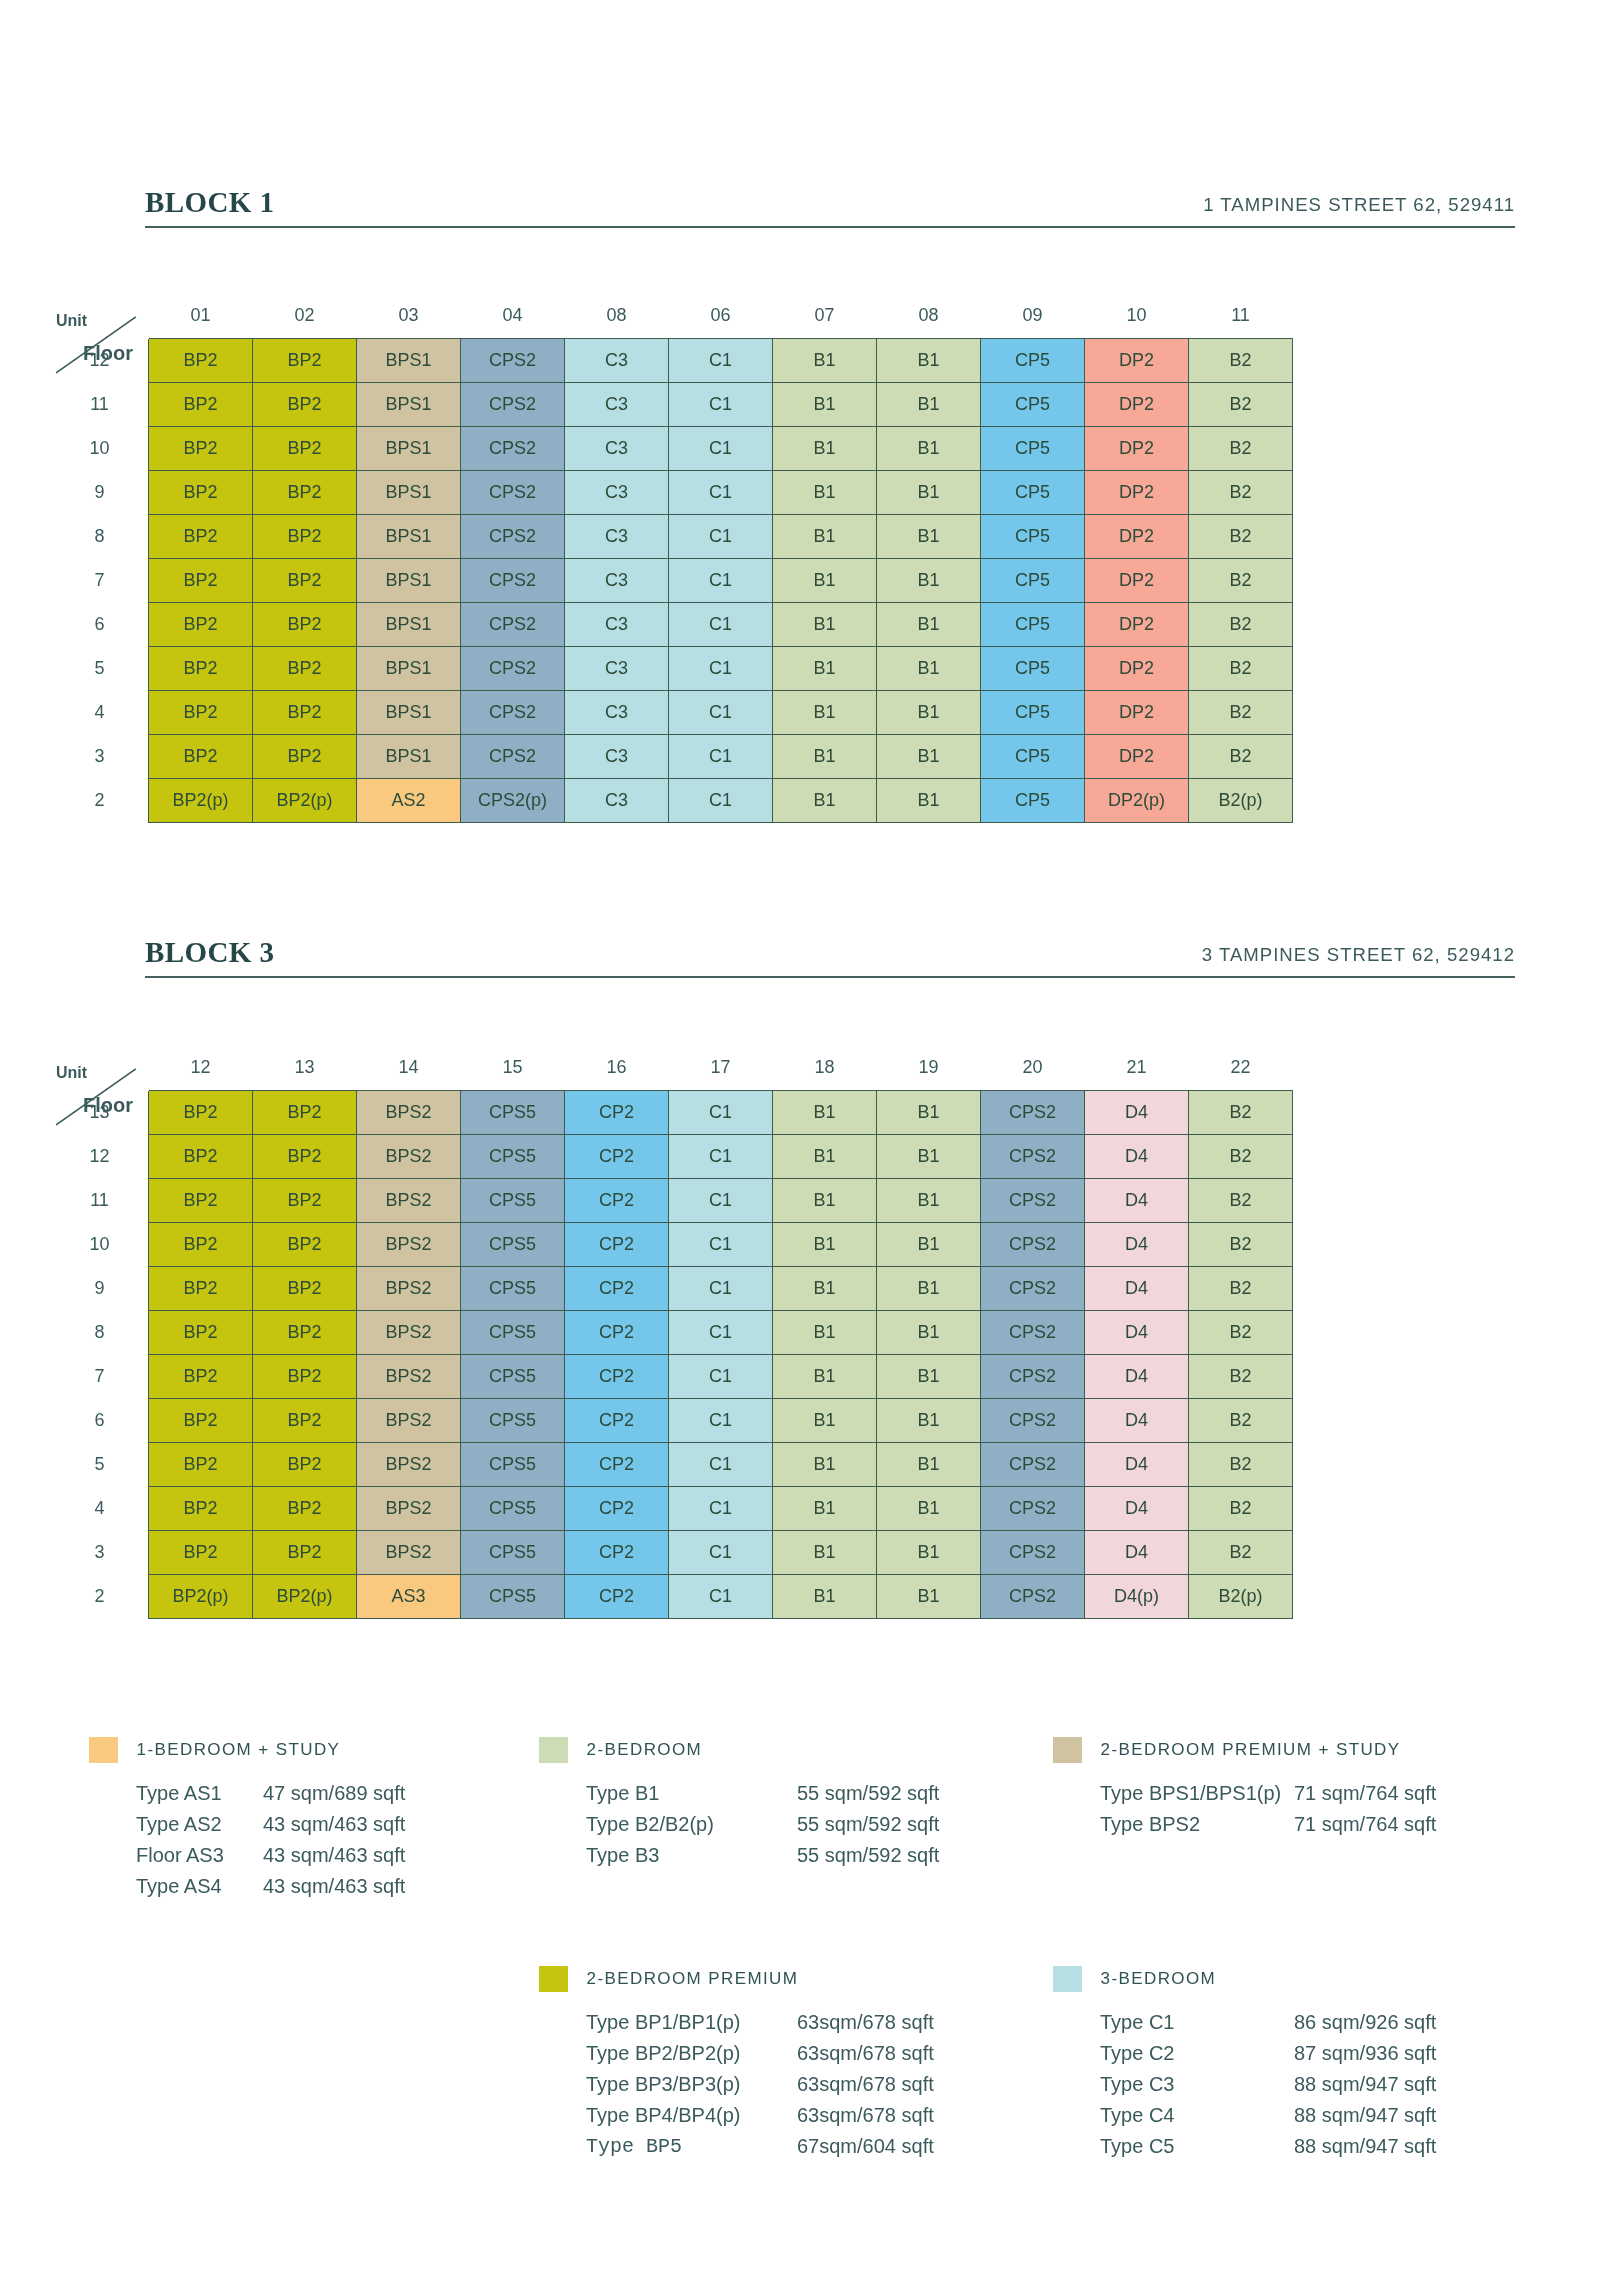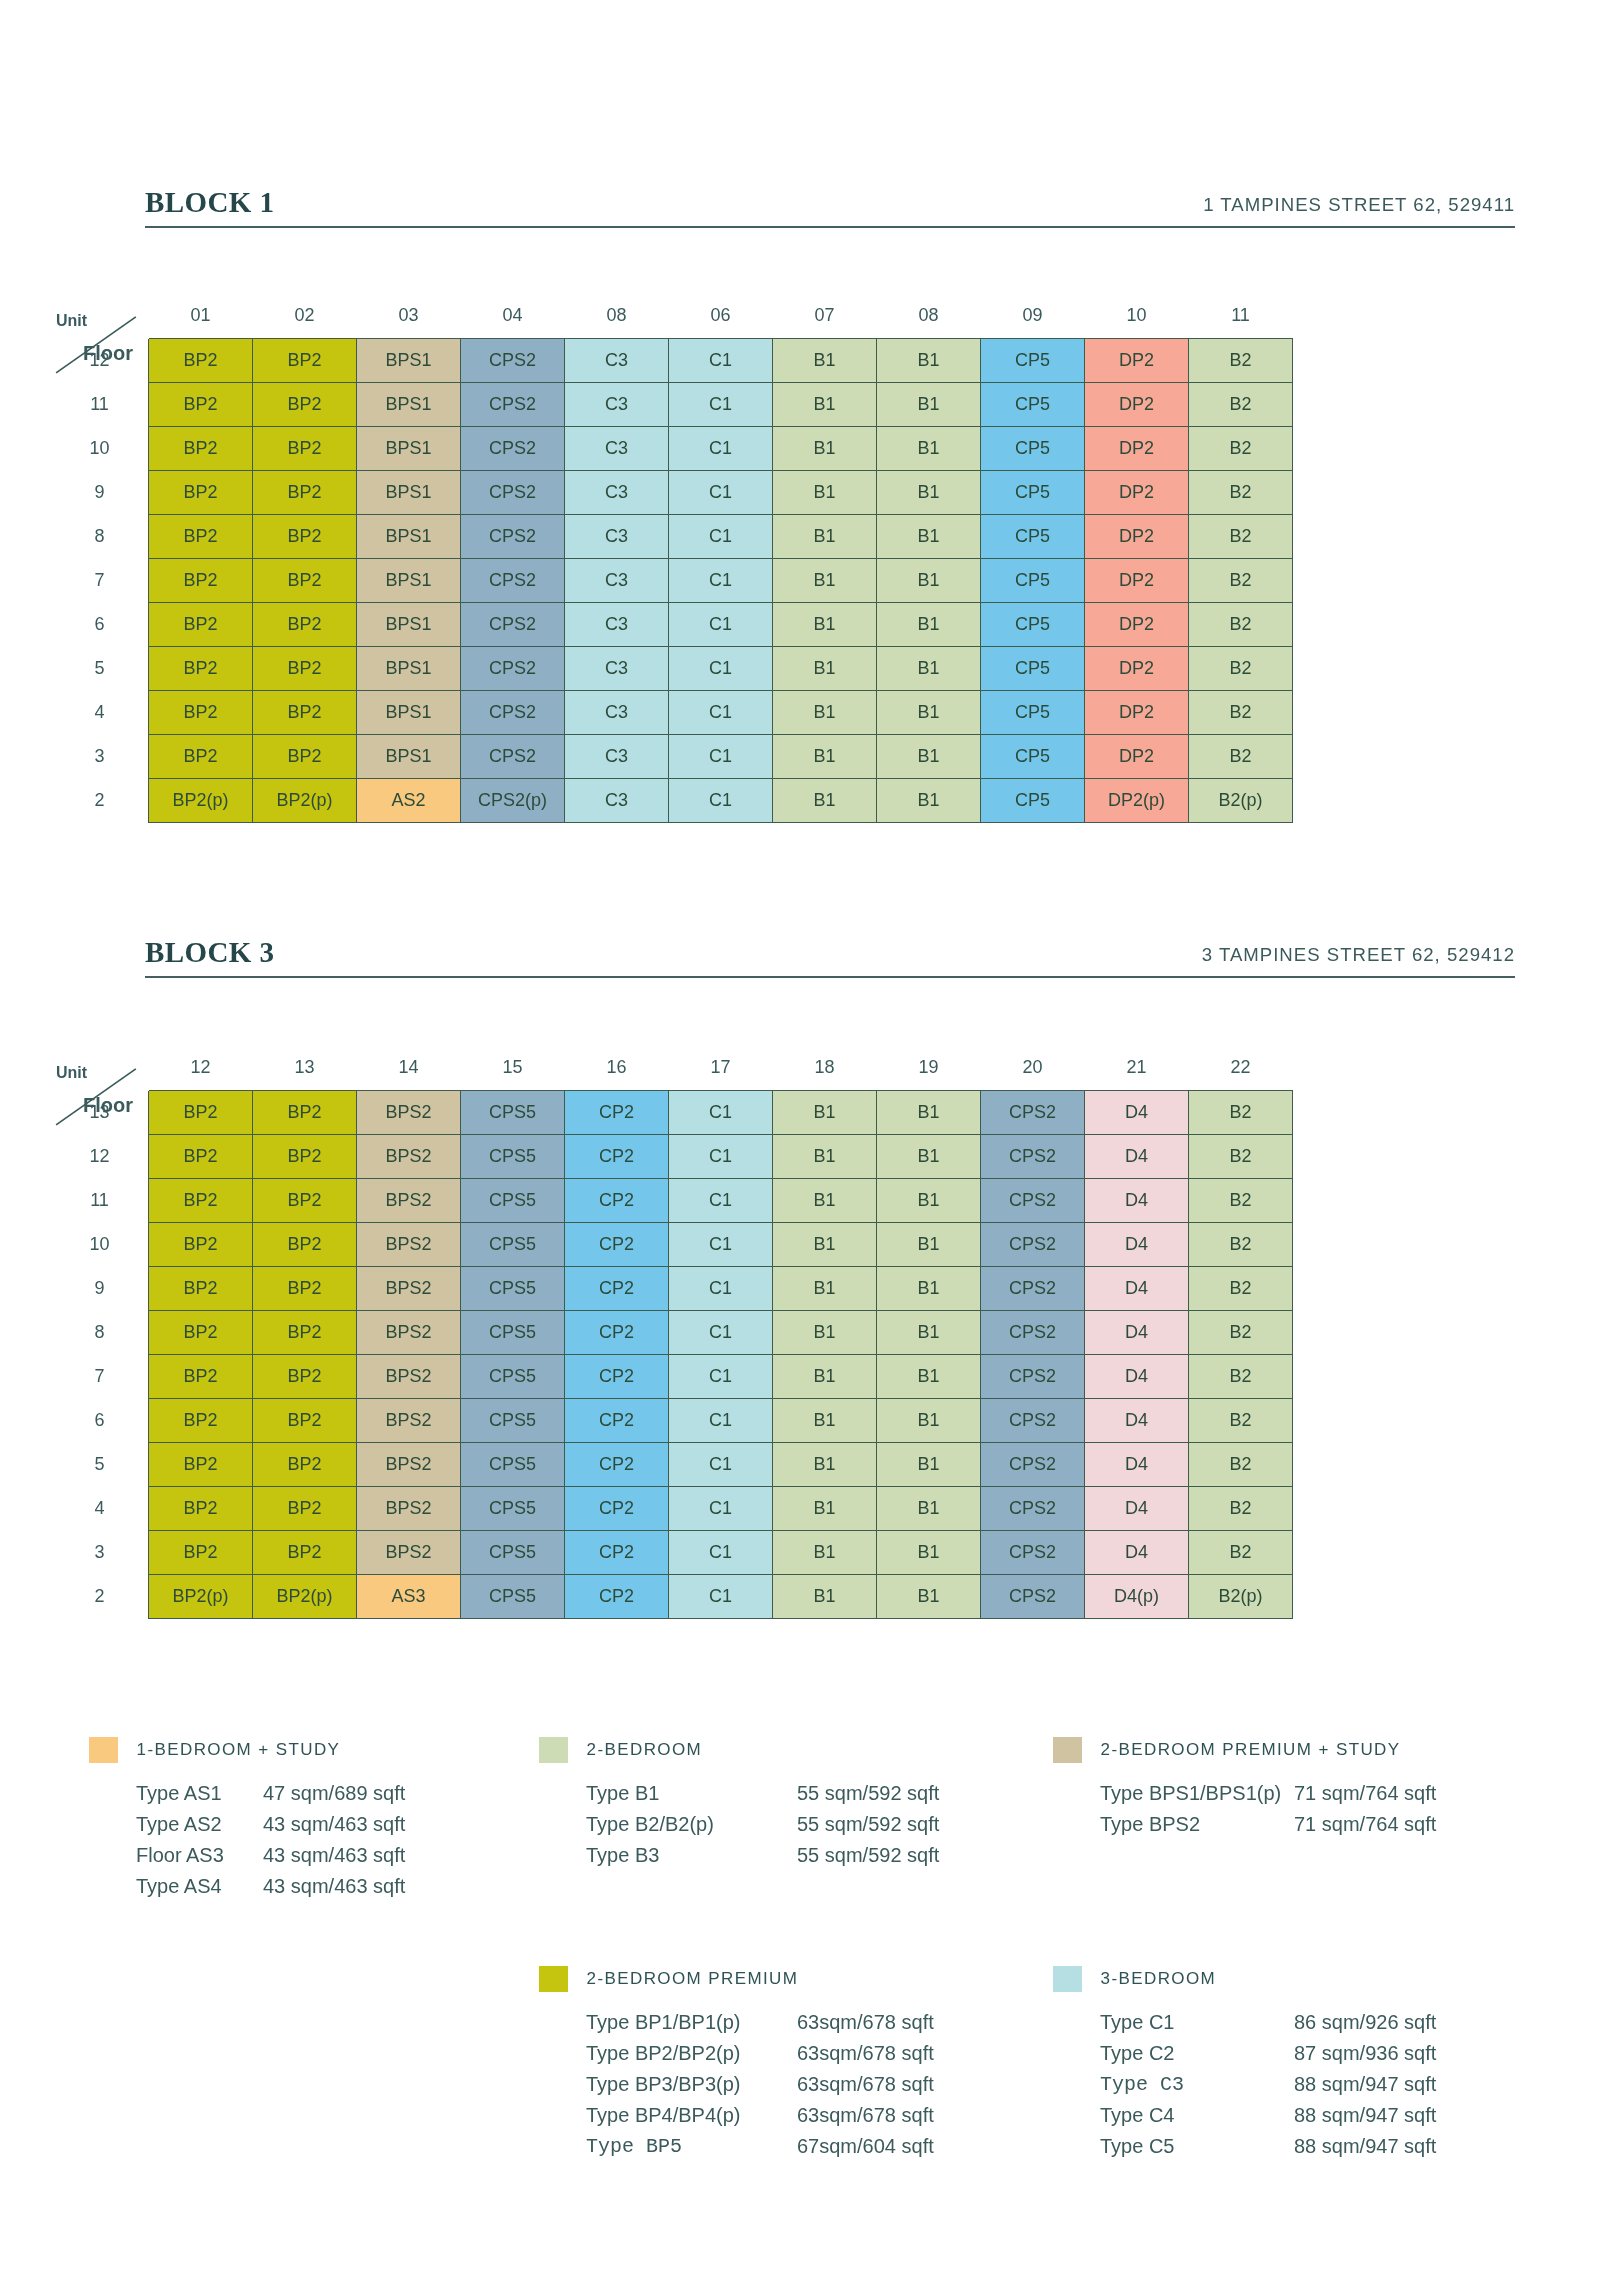--- a/index.html
+++ b/index.html
@@ -638,21 +638,21 @@
         <div class="legend-rows">
           <div class="legend-row">
             <span class="legend-type" style="width: 194px; flex: 0 0 194px;">Type C1</span>
             <span class="legend-area">86 sqm/926 sqft</span>
           </div>
           <div class="legend-row">
             <span class="legend-type" style="width: 194px; flex: 0 0 194px;">Type C2</span>
             <span class="legend-area">87 sqm/936 sqft</span>
           </div>
           <div class="legend-row">
-            <span class="legend-type" style="width: 194px; flex: 0 0 194px; font-family: Liberation Mono, monospace;">Type C3</span>
+            <span class="legend-type" style="width: 194px; flex: 0 0 194px;">Type C3</span>
             <span class="legend-area">88 sqm/947 sqft</span>
           </div>
           <div class="legend-row">
             <span class="legend-type" style="width: 194px; flex: 0 0 194px;">Type C4</span>
             <span class="legend-area">88 sqm/947 sqft</span>
           </div>
           <div class="legend-row">
             <span class="legend-type" style="width: 194px; flex: 0 0 194px;">Type C5</span>
             <span class="legend-area">88 sqm/947 sqft</span>
           </div>

